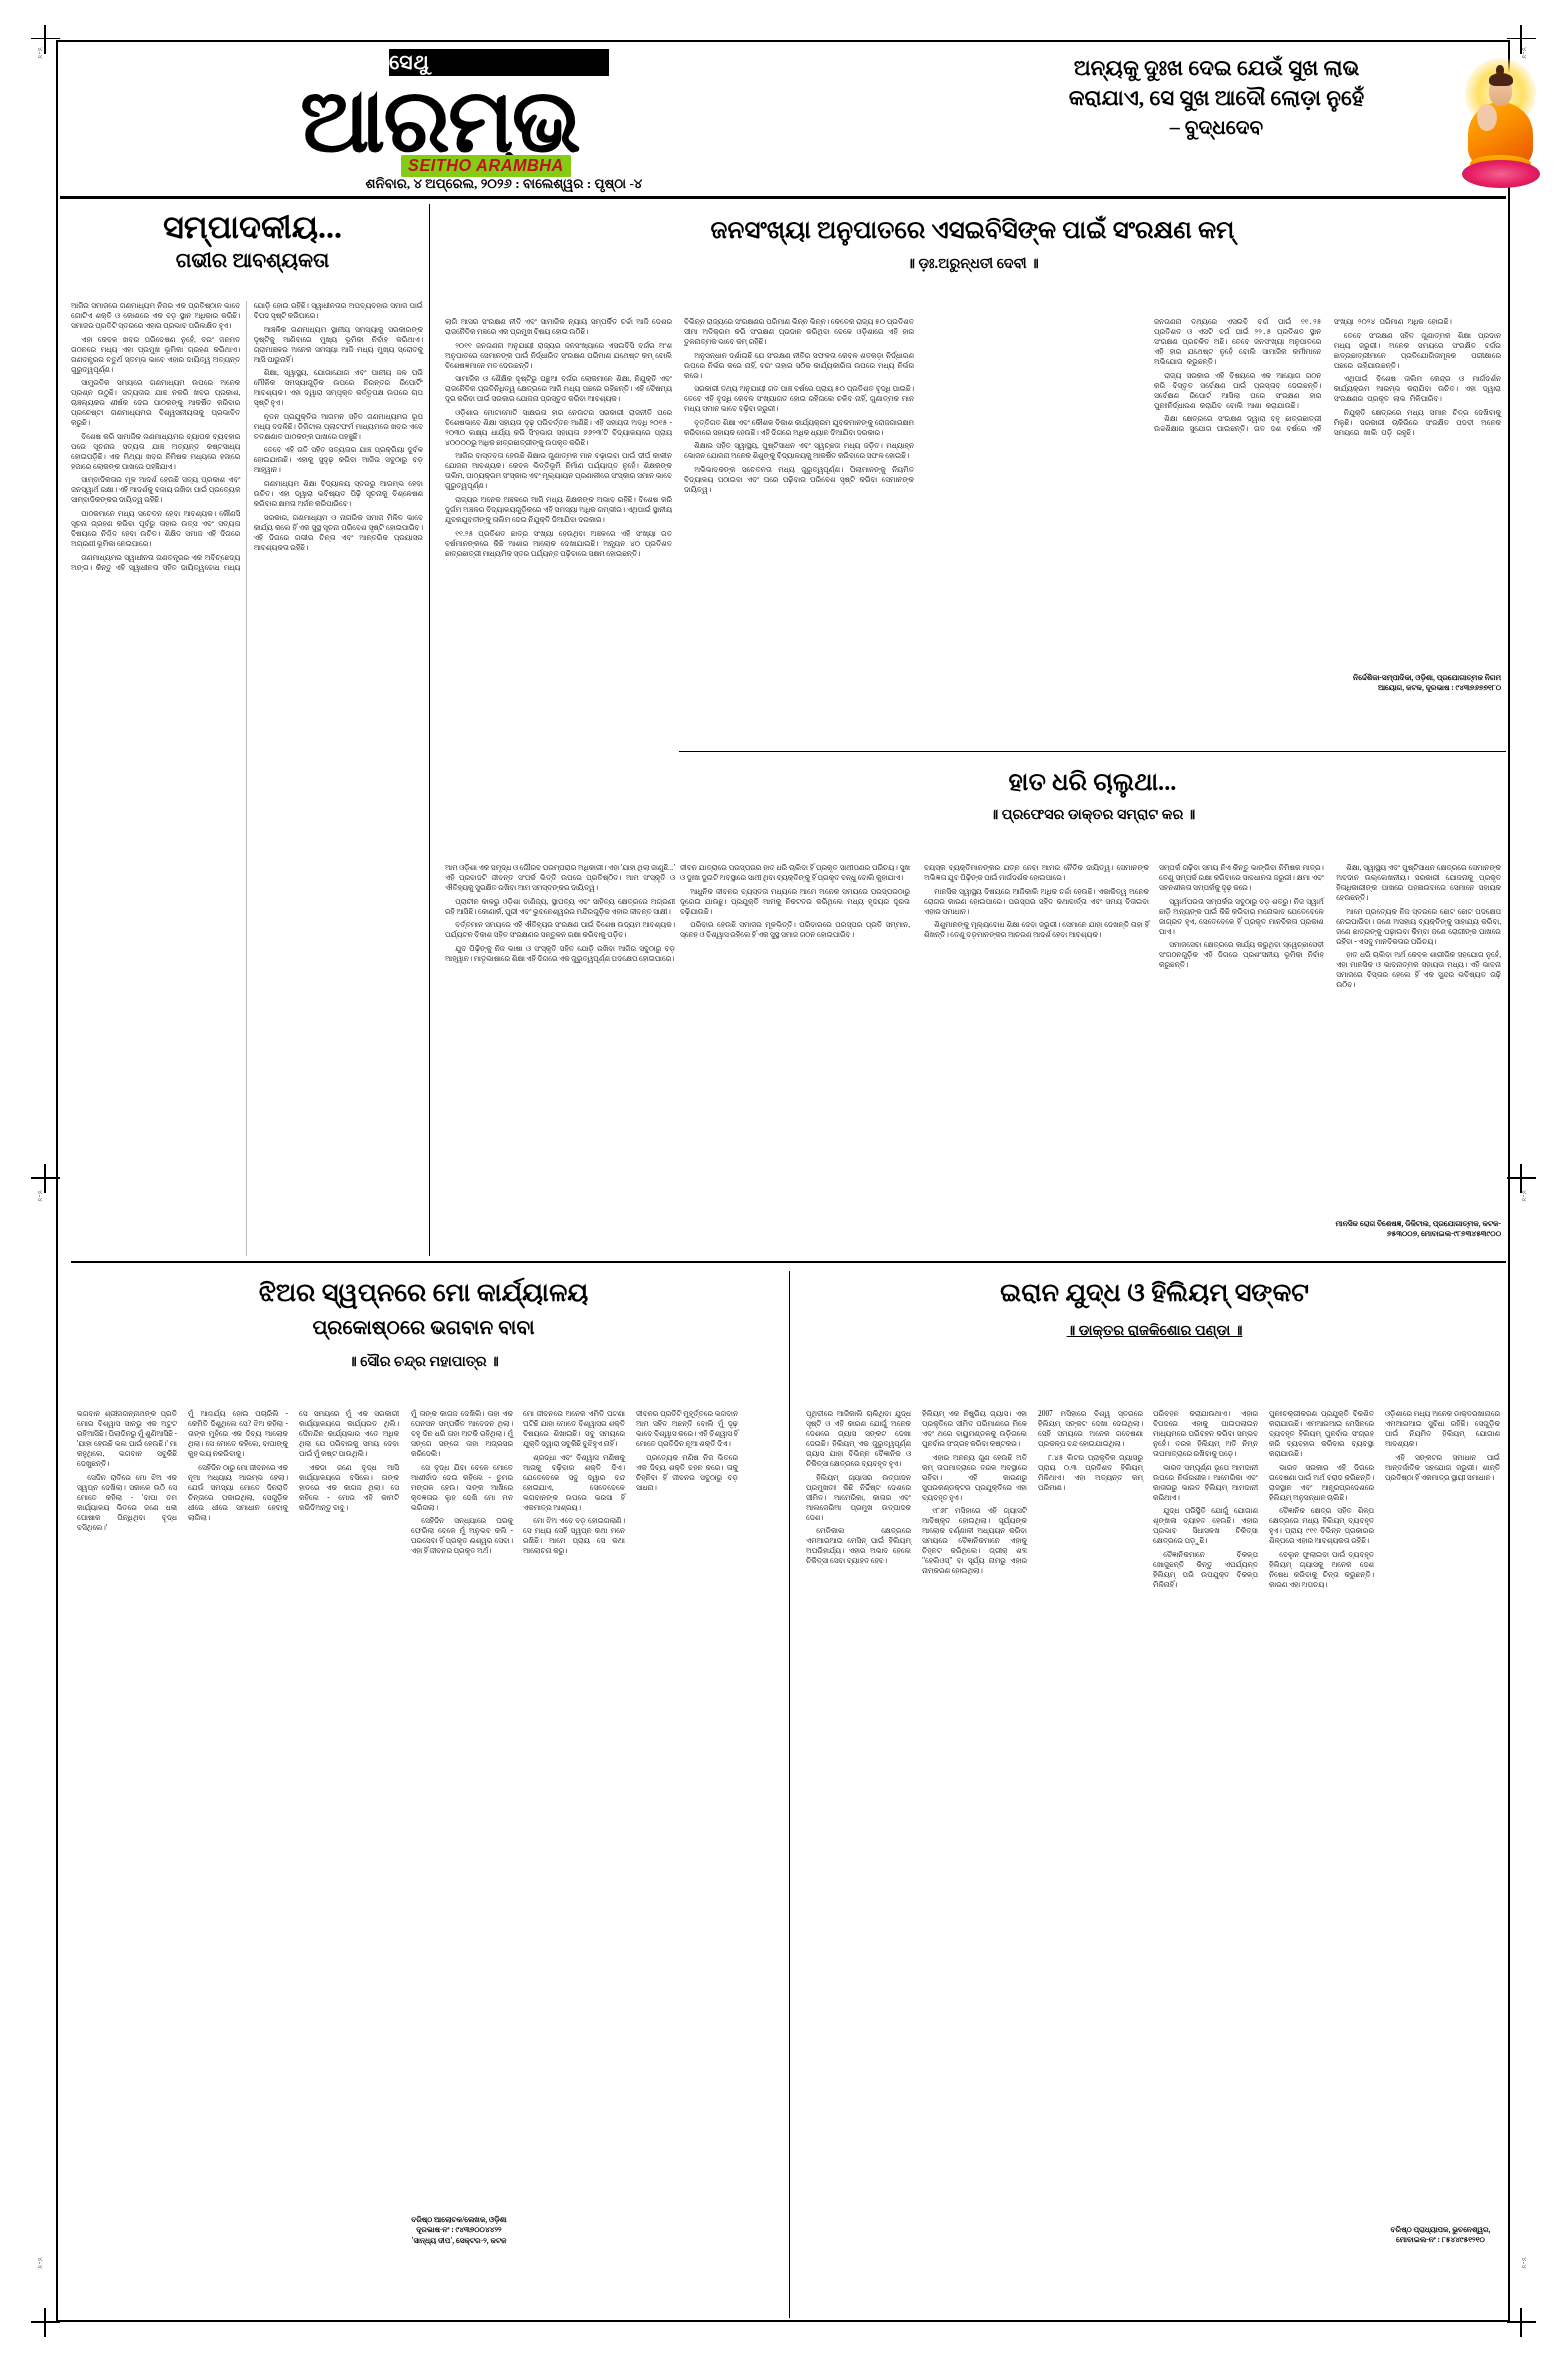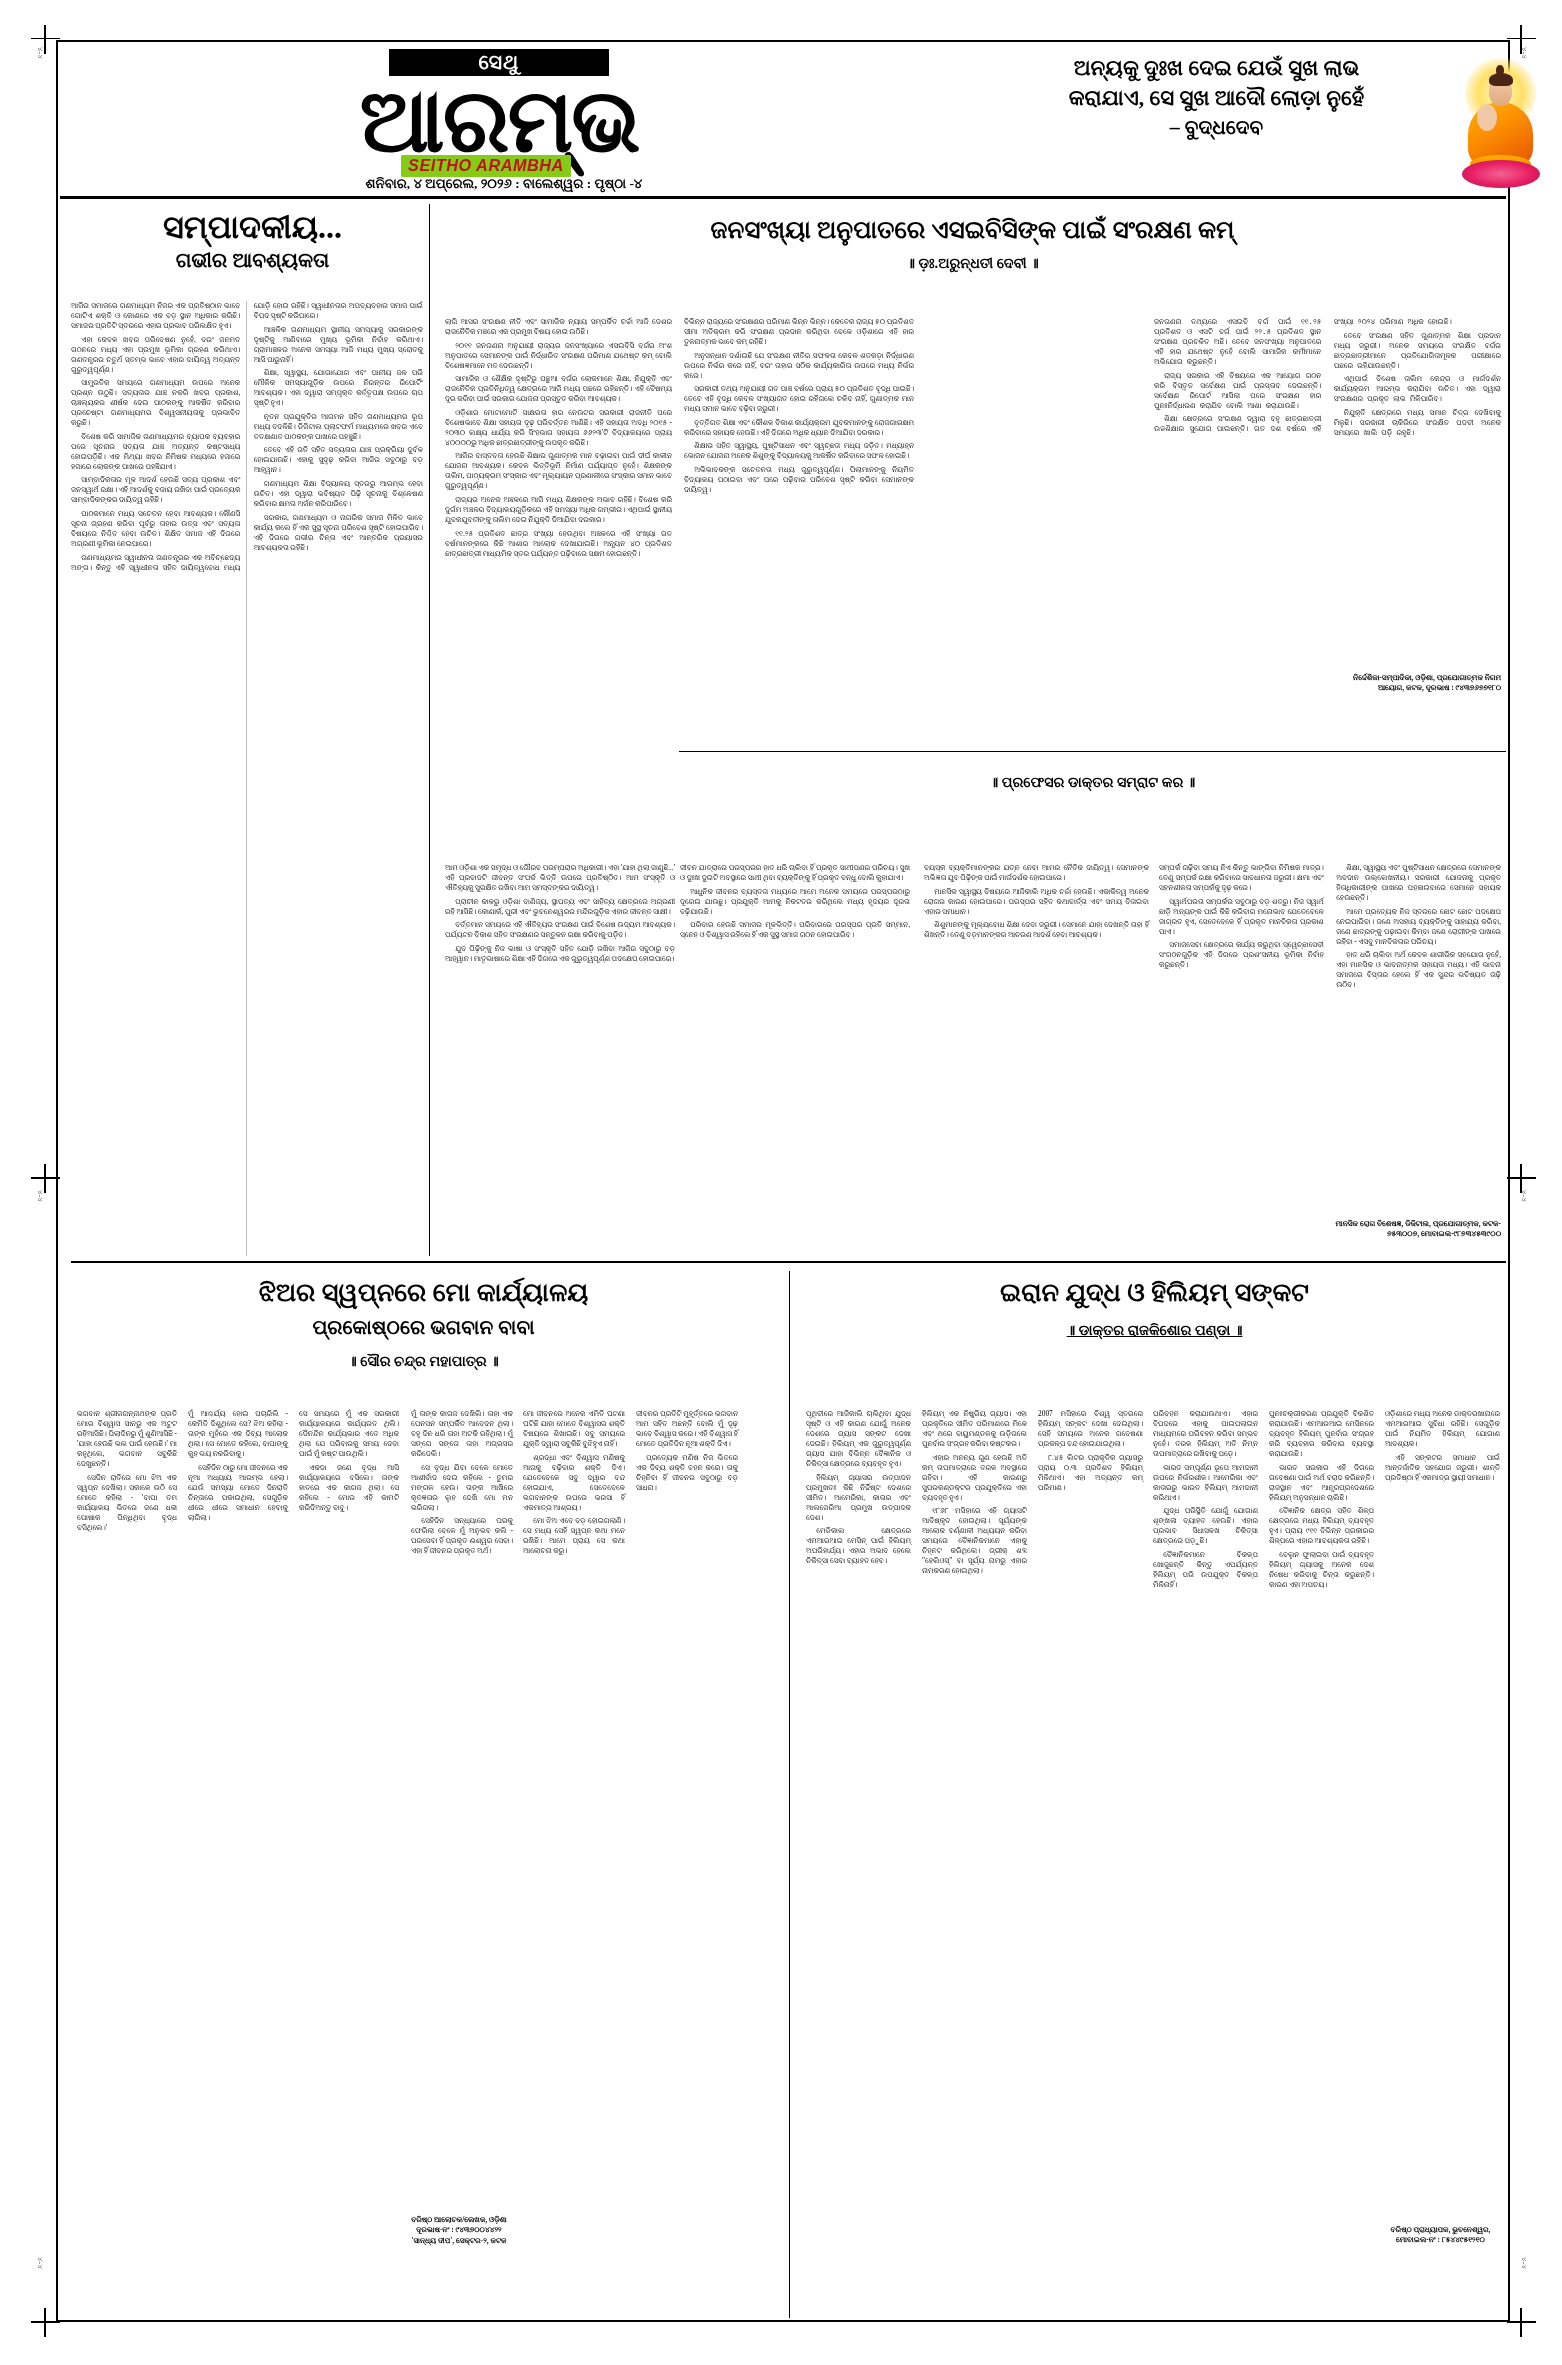--- a/index.html
+++ b/index.html
@@ -70,21 +70,20 @@
     left: 60px;
     top: 44px;
     width: 1446px;
     height: 153px;
   }
   .logo-wrap {
     position: absolute;
     left: 240px;
     top: 5.1px;
     width: 398px;
-    text-align: center;
   }
   .logo-kicker {
     background: #000;
     color: #fff;
     font-family: "Liberation Sans", sans-serif;
     font-weight: bold;
     font-size: 20.4px;
     line-height: 26.6px;
     letter-spacing: 1px;
     width: 220px;
@@ -374,20 +373,21 @@
     </div>
 
   <div class="sig" id="res-sig" style="position:absolute;left:1154px;top:669px;width:347px;">
       <div>ନିର୍ଦ୍ଦେଶିକା-ସମ୍ପାଦିକା, ଓଡ଼ିଶା, ପ୍ରଯୋଗାତ୍ମକ ନିଗମ</div>
       <div>ଆୟୋଗ, କଟକ, ଦୂରଭାଷ : ୯୪୩୭୬୭୭୧୮୦</div>
     </div>
 
   <div class="rule-thin" style="left:679px;top:751px;width:827px;"></div>
 
   <div class="section" style="left:679px;top:766px;width:827px;">
+    <div class="hl hl-lg">ହାତ ଧରି ଚାଲୁଥା...</div>
     <div class="byline" style="margin-top:7.1px;font-size:14.3px;">॥ ପ୍ରଫେସର ଡାକ୍ତର ସମ୍ରାଟ କର ॥</div>
   </div>
 
   <div class="col" id="ed-mid" style="left:445px;top:863px;width:230px;height:393px;">
       <p class="noindent">ଆମ ଓଡ଼ିଶା ଏକ ସମୃଦ୍ଧ ଓ ଗୌରବ ପରମ୍ପରାର ଅଧିକାରୀ। ଏହା 'ଯାହା ଥିଲା ଜାଣୁଛି...' ଏହି ପ୍ରବାଦଟି ଜୀବନ୍ତ ସଂପର୍କ ଭିତ୍ତି ଉପରେ ପ୍ରତିଷ୍ଠିତ। ଆମ ସଂସ୍କୃତି ଓ ଐତିହ୍ୟକୁ ସୁରକ୍ଷିତ ରଖିବା ଆମ ସମସ୍ତଙ୍କର ଦାୟିତ୍ୱ।</p>
       <p>ପ୍ରାଚୀନ କାଳରୁ ଓଡ଼ିଶା ବାଣିଜ୍ୟ, ସ୍ଥାପତ୍ୟ ଏବଂ ସାହିତ୍ୟ କ୍ଷେତ୍ରରେ ଅଗ୍ରଣୀ ରହି ଆସିଛି। କୋଣାର୍କ, ପୁରୀ ଏବଂ ଭୁବନେଶ୍ୱରର ମନ୍ଦିରଗୁଡ଼ିକ ଏହାର ଜୀବନ୍ତ ସାକ୍ଷୀ।</p>
       <p>ବର୍ତ୍ତମାନ ସମୟରେ ଏହି ଐତିହ୍ୟର ସଂରକ୍ଷଣ ପାଇଁ ବିଶେଷ ଉଦ୍ୟମ ଆବଶ୍ୟକ। ପର୍ଯ୍ୟଟନ ବିକାଶ ସହିତ ସଂରକ୍ଷଣର ସନ୍ତୁଳନ ରକ୍ଷା କରିବାକୁ ପଡ଼ିବ।</p>
       <p>ଯୁବ ପିଢ଼ିଙ୍କୁ ନିଜ ଭାଷା ଓ ସଂସ୍କୃତି ସହିତ ଯୋଡ଼ି ରଖିବା ଆଜିର ସବୁଠାରୁ ବଡ଼ ଆହ୍ୱାନ। ମାତୃଭାଷାରେ ଶିକ୍ଷା ଏହି ଦିଗରେ ଏକ ଗୁରୁତ୍ୱପୂର୍ଣ୍ଣ ପଦକ୍ଷେପ ହୋଇପାରେ।</p>
     </div>
 

